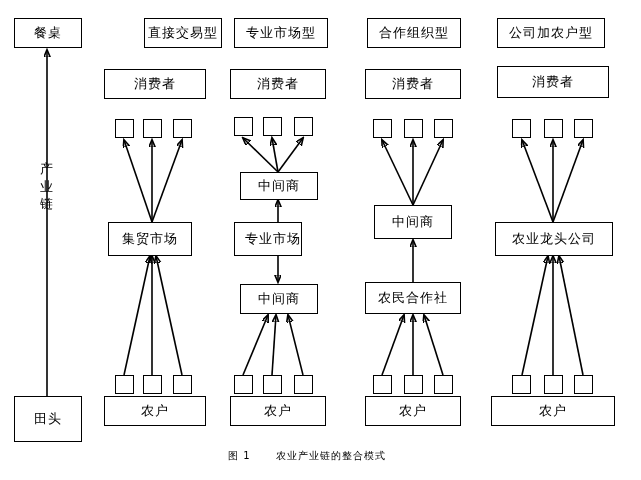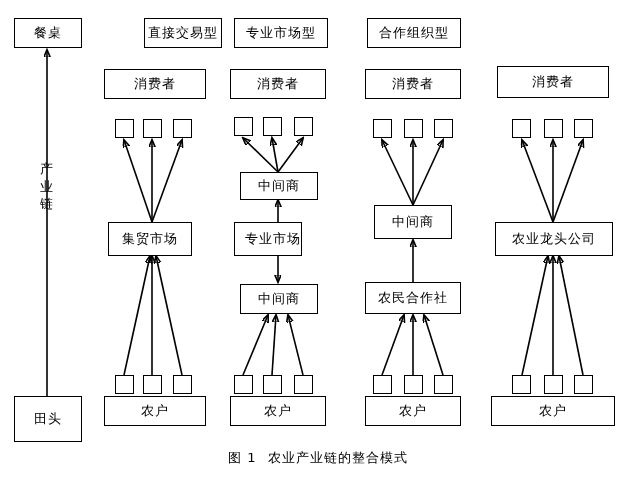--- a/index.html
+++ b/index.html
@@ -43,21 +43,21 @@
   .vlabel {
     position: absolute;
     font-size: 13px;
     letter-spacing: 1px;
     line-height: 1.35;
     text-align: center;
     white-space: pre-line;
   }
   .caption {
     position: absolute;
-    font-size: 13px;
+    font-size: 10px;
     letter-spacing: 1px;
     white-space: nowrap;
   }
   svg.arrows {
     position: absolute;
     left: 0;
     top: 0;
     width: 641px;
     height: 480px;
     pointer-events: none;
@@ -210,20 +210,23 @@
   </div>
 
   <div class="smallbox" style="left:373px; top:375px;"></div>
   <div class="smallbox" style="left:404px; top:375px;"></div>
   <div class="smallbox" style="left:434px; top:375px;"></div>
 
   <div class="box" style="left:365px; top:396px; width:96px; height:30px;">
     <span>农户</span>
   </div>
 
+  <div class="box" style="left:497px; top:18px; width:108px; height:30px;">
+    <span>公司加农户型</span>
+  </div>
 
   <div class="box" style="left:497px; top:66px; width:112px; height:32px;">
     <span>消费者</span>
   </div>
 
   <div class="smallbox" style="left:512px; top:119px;"></div>
   <div class="smallbox" style="left:544px; top:119px;"></div>
   <div class="smallbox" style="left:574px; top:119px;"></div>
 
   <div class="box" style="left:495px; top:222px; width:118px; height:34px;">
@@ -232,15 +235,15 @@
 
   <div class="smallbox" style="left:512px; top:375px;"></div>
   <div class="smallbox" style="left:544px; top:375px;"></div>
   <div class="smallbox" style="left:574px; top:375px;"></div>
 
   <div class="box" style="left:491px; top:396px; width:124px; height:30px;">
     <span>农户</span>
   </div>
 
   <div class="caption" style="left:228px; top:449px;">图 1</div>
-  <div class="caption" style="left:268px; top:449px;text-align:right;">农业产业链的整合模式</div>
+  <div class="caption" style="left:276px; top:449px;text-align:right;">农业产业链的整合模式</div>
 
 </div>
 
 </body></html>

